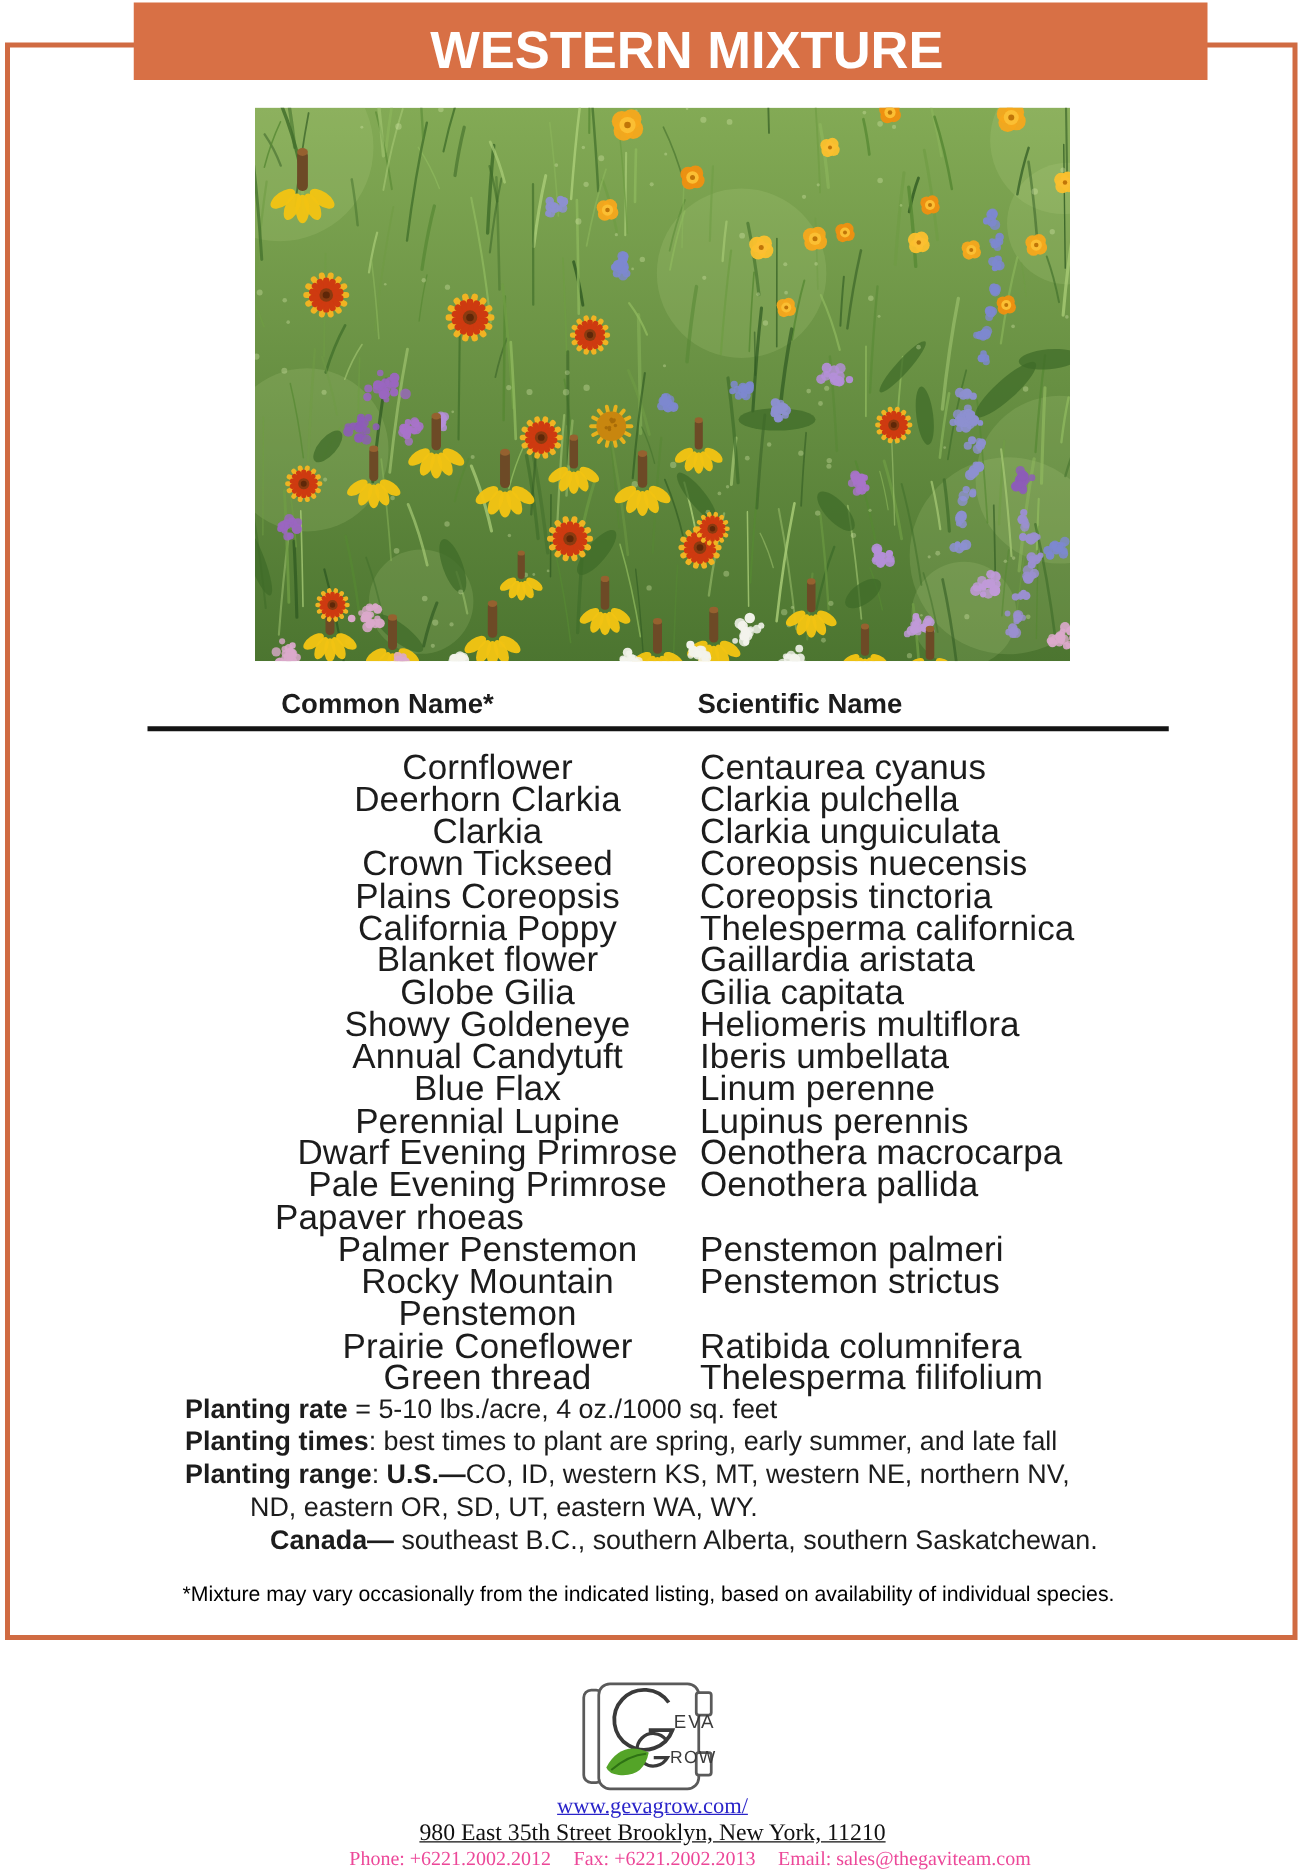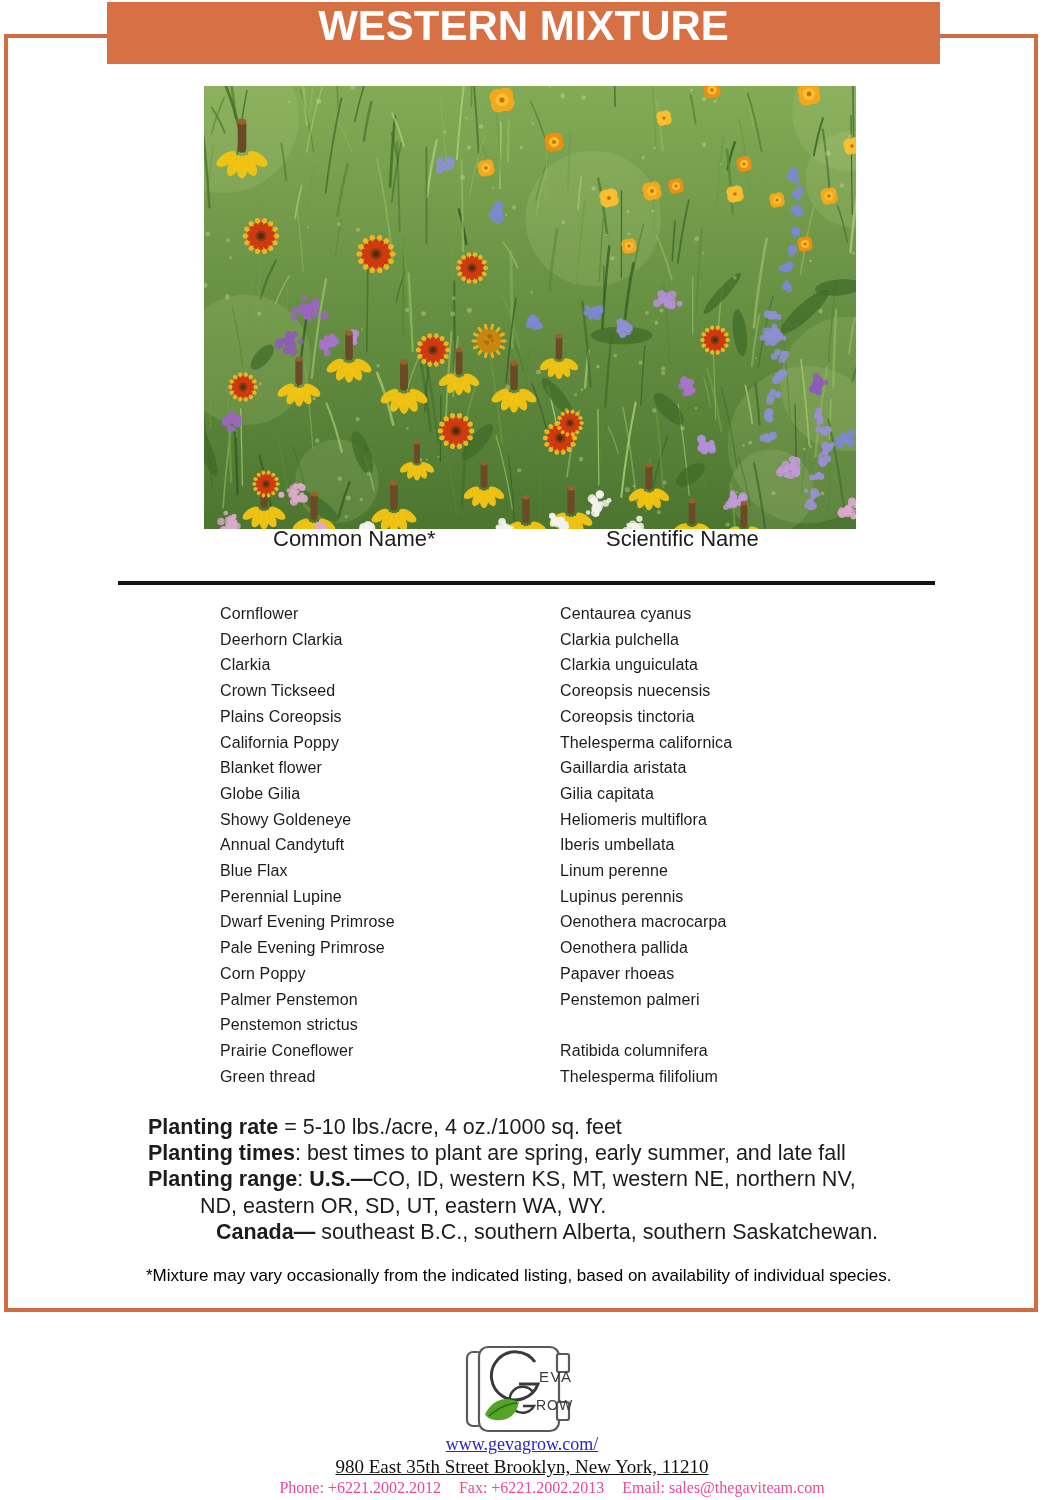--- a/index.html
+++ b/index.html
@@ -1,28 +1,28 @@
 <!DOCTYPE html>
 <html><head>
 <meta charset="utf-8">
 <style>
   html,body{margin:0;padding:0;background:#ffffff;}
   .page{position:relative;width:1044px;height:1500px;background:#fff;overflow:hidden;
         font-family:"Liberation Sans", sans-serif;color:#1c1c1c;}
   .frame{position:absolute;left:4px;top:34px;width:1034px;height:1278px;
          border:4px solid #d06b42;box-sizing:border-box;background:transparent;}
   .banner{position:absolute;left:107px;top:2px;width:833px;height:62px;background:#d87045;
-          display:flex;align-items:flex-start;justify-content:center;}
+          display:flex;align-items:flex-end;justify-content:center;padding-left:26px;}
   .banner h1{margin:0;color:#ffffff;font-size:42px;font-weight:bold;letter-spacing:0px;}
   .photo{position:absolute;left:204px;top:86px;width:652px;height:443px;overflow:hidden;}
-  .hdr{position:absolute;top:526px;font-size:22px;font-weight:normal;margin-left:48px;}
+  .hdr{position:absolute;top:550px;font-size:22px;font-weight:bold;}
   .hdr-common{left:225px;}
   .hdr-sci{left:558px;}
   .rule{position:absolute;left:118px;top:581px;width:817px;height:4px;background:#141414;}
-  .species-list{position:absolute;left:220px;top:601px;font-size:16px;letter-spacing:0.1px;}
+  .species-list{position:absolute;left:220px;top:601px;font-size:28px;letter-spacing:0.1px;text-align:center;}
   .species-row{display:flex;line-height:25.7px;}
   .species-row .common{width:340px;}
   .planting{position:absolute;left:148px;top:1114px;width:810px;font-size:21.5px;line-height:26.2px;}
   .planting b{font-weight:bold;}
   .indent1{padding-left:52px;}
   .indent2{padding-left:68px;}
   .disclaimer{position:absolute;left:146px;top:1266px;font-size:17px;color:#000000;}
   .logo-wrap{position:absolute;left:50%;top:1340px;transform:translateX(-50%);width:118px;height:96px;}
   .footer-line{position:absolute;width:100%;text-align:center;font-family:"Liberation Serif", serif;}
   .website{top:1434px;font-size:18px;}
@@ -1540,28 +1540,28 @@
       </div>
       <div class="species-row">
         <span class="common">Dwarf Evening Primrose</span>
         <span class="sci">Oenothera macrocarpa</span>
       </div>
       <div class="species-row">
         <span class="common">Pale Evening Primrose</span>
         <span class="sci">Oenothera pallida</span>
       </div>
       <div class="species-row">
-        <span class="common">Corn Poppy</span>
         <span class="sci">Papaver rhoeas</span>
       </div>
       <div class="species-row">
         <span class="common">Palmer Penstemon</span>
         <span class="sci">Penstemon palmeri</span>
       </div>
       <div class="species-row">
+        <span class="common">Rocky Mountain Penstemon</span>
         <span class="sci">Penstemon strictus</span>
       </div>
       <div class="species-row">
         <span class="common">Prairie Coneflower</span>
         <span class="sci">Ratibida columnifera</span>
       </div>
       <div class="species-row">
         <span class="common">Green thread</span>
         <span class="sci">Thelesperma filifolium</span>
       </div>

